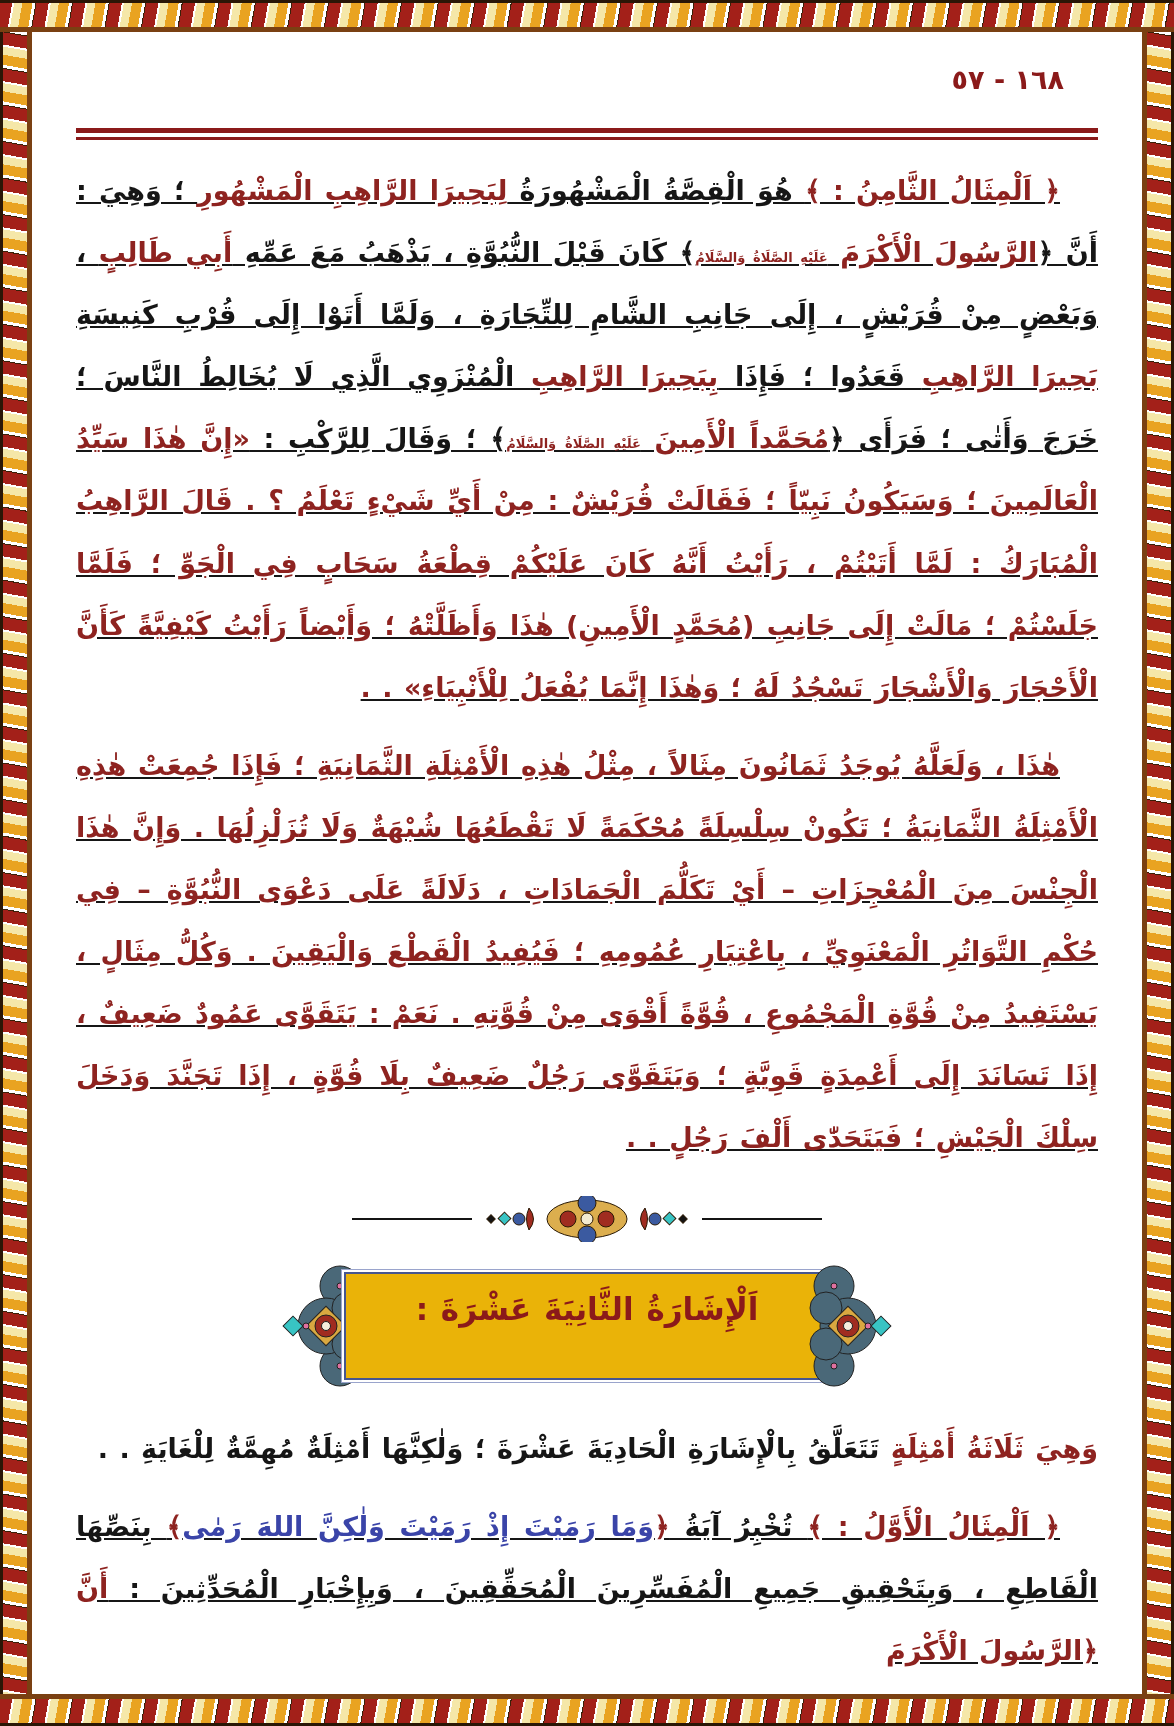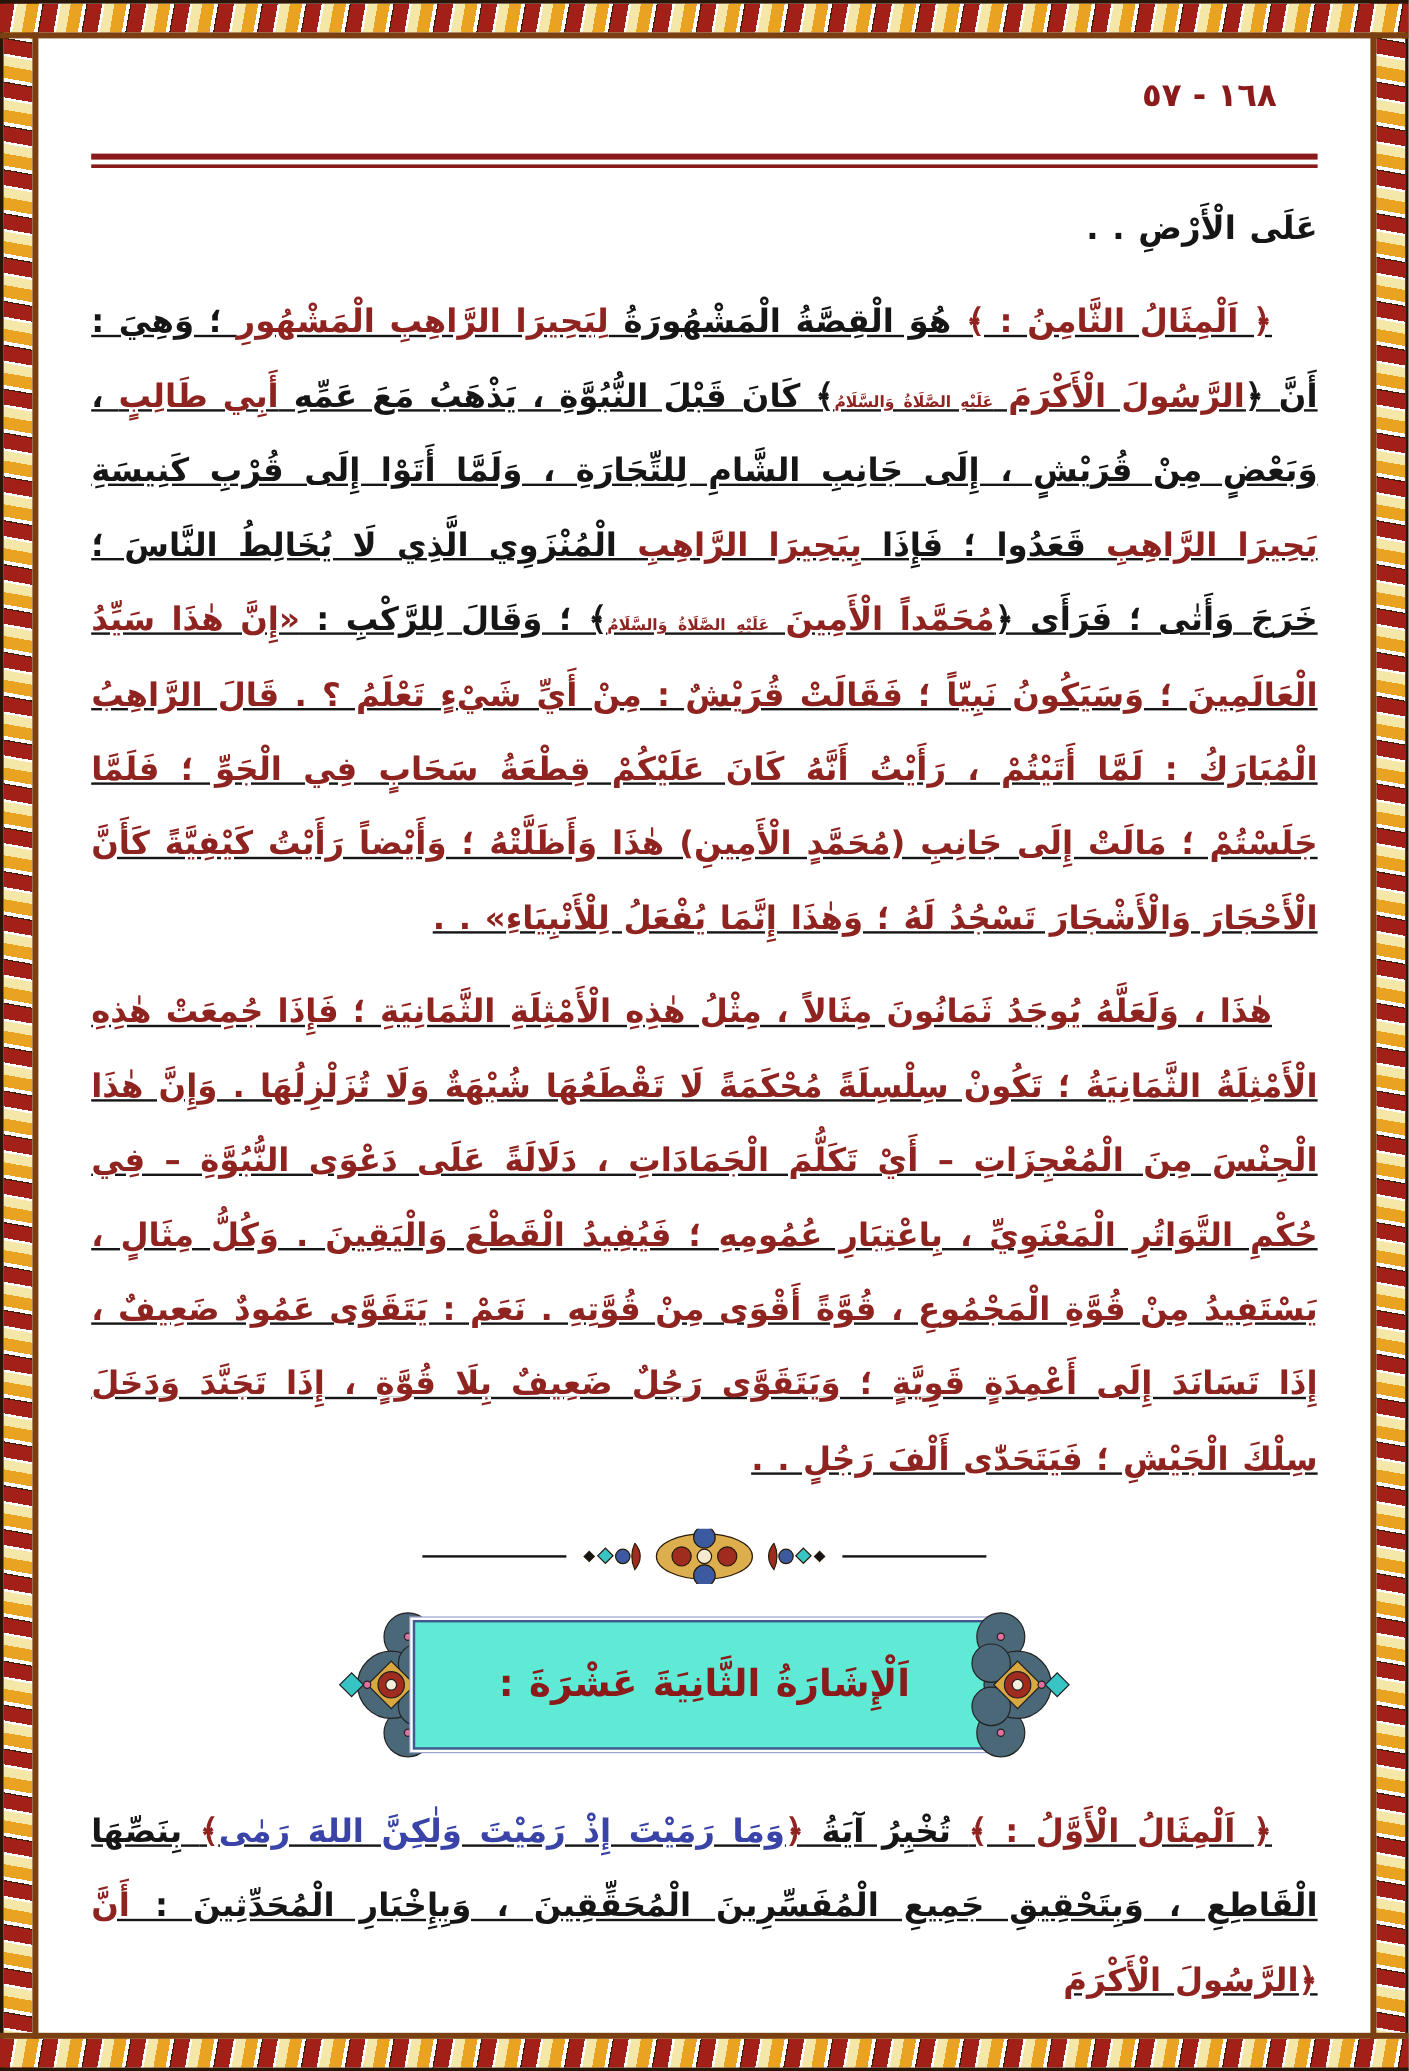--- a/index.html
+++ b/index.html
@@ -41,24 +41,24 @@
   .run.red{color:var(--accent-red,#8e2320);}
   .run.blue{color:var(--quran-blue,#3a44a8);}
   .run.sm{font-size:13px;letter-spacing:-0.5px;}
 
   
   .divider{display:flex;align-items:center;width:470px;margin:26px auto 22px;}
   .dline{flex:1;height:2px;background:#141414;}
 
   
   .section-box{position:relative;width:570px;margin:0 auto 30px;height:124px;}
-  .box-inner{position:absolute;left:42px;right:42px;top:8px;bottom:8px;background:#5eead4;
+  .box-inner{position:absolute;left:42px;right:42px;top:8px;bottom:8px;background:#eab308;
     border:2px solid var(--box-navy,#46568f);
     box-shadow:0 0 0 2px #fff,0 0 0 3px #9aa4cc;
-    display:flex;align-items:center;justify-content:center;}
+    display:flex;align-items:flex-start;justify-content:center;}
   .box-title{font-size:31px;font-weight:bold;color:var(--rule-red,#8b1a1a);}
   .orn{position:absolute;top:50%;}
   .orn.l{left:-26px;transform:translateY(-50%);}
   .orn.r{right:-26px;transform:translateY(-50%) scaleX(-1);}
 </style>
 </head>
 <body>
 
 <div class="page" lang="ar">
   <div class="frame v left"></div>
@@ -66,21 +66,20 @@
   <div class="frame h top"></div>
   <div class="frame h bottom"></div>
 
   <div class="content">
     <div class="header">
       <div class="page-number">١٦٨ - ٥٧</div>
     </div>
     <div class="rule"></div>
 
     <div class="body-text">
-      <p class="para"><span class="run black">عَلَى الْأَرْضِ . .</span></p>
       <p class="para indent"><span class="run red">﴿ اَلْمِثَالُ الثَّامِنُ : ﴾</span><span class="run black"> هُوَ الْقِصَّةُ الْمَشْهُورَةُ </span><span class="run red">لِبَحِيرَا الرَّاهِبِ الْمَشْهُورِ</span><span class="run black"> ؛ وَهِيَ : أَنَّ ﴿</span><span class="run red">الرَّسُولَ الْأَكْرَمَ </span><span class="run red sm">عَلَيْهِ الصَّلَاةُ وَالسَّلَامُ</span><span class="run black">﴾ كَانَ قَبْلَ النُّبُوَّةِ ، يَذْهَبُ مَعَ عَمِّهِ </span><span class="run red">أَبِي طَالِبٍ</span><span class="run black"> ، وَبَعْضٍ مِنْ قُرَيْشٍ ، إِلَى جَانِبِ الشَّامِ لِلتِّجَارَةِ ، وَلَمَّا أَتَوْا إِلَى قُرْبِ كَنِيسَةِ </span><span class="run red">بَحِيرَا الرَّاهِبِ</span><span class="run black"> قَعَدُوا ؛ فَإِذَا </span><span class="run red">بِبَحِيرَا الرَّاهِبِ</span><span class="run black"> الْمُنْزَوِي الَّذِي لَا يُخَالِطُ النَّاسَ ؛ خَرَجَ وَأَتٰى ؛ فَرَأَى ﴿</span><span class="run red">مُحَمَّداً الْأَمِينَ </span><span class="run red sm">عَلَيْهِ الصَّلَاةُ وَالسَّلَامُ</span><span class="run black">﴾ ؛ وَقَالَ لِلرَّكْبِ : </span><span class="run red">«إِنَّ هٰذَا سَيِّدُ الْعَالَمِينَ ؛ وَسَيَكُونُ نَبِيّاً ؛ فَقَالَتْ قُرَيْشٌ : مِنْ أَيِّ شَيْءٍ تَعْلَمُ ؟ . قَالَ الرَّاهِبُ الْمُبَارَكُ : لَمَّا أَتَيْتُمْ ، رَأَيْتُ أَنَّهُ كَانَ عَلَيْكُمْ قِطْعَةُ سَحَابٍ فِي الْجَوِّ ؛ فَلَمَّا جَلَسْتُمْ ؛ مَالَتْ إِلَى جَانِبِ (مُحَمَّدٍ الْأَمِينِ) هٰذَا وَأَظَلَّتْهُ ؛ وَأَيْضاً رَأَيْتُ كَيْفِيَّةً كَأَنَّ الْأَحْجَارَ وَالْأَشْجَارَ تَسْجُدُ لَهُ ؛ وَهٰذَا إِنَّمَا يُفْعَلُ لِلْأَنْبِيَاءِ» . .</span></p>
       <p class="para indent"><span class="run red">هٰذَا ، وَلَعَلَّهُ يُوجَدُ ثَمَانُونَ مِثَالاً ، مِثْلُ هٰذِهِ الْأَمْثِلَةِ الثَّمَانِيَةِ ؛ فَإِذَا جُمِعَتْ هٰذِهِ الْأَمْثِلَةُ الثَّمَانِيَةُ ؛ تَكُونْ سِلْسِلَةً مُحْكَمَةً لَا تَقْطَعُهَا شُبْهَةٌ وَلَا تُزَلْزِلُهَا . وَإِنَّ هٰذَا الْجِنْسَ مِنَ الْمُعْجِزَاتِ – أَيْ تَكَلُّمَ الْجَمَادَاتِ ، دَلَالَةً عَلَى دَعْوَى النُّبُوَّةِ – فِي حُكْمِ التَّوَاتُرِ الْمَعْنَوِيِّ ، بِاعْتِبَارِ عُمُومِهِ ؛ فَيُفِيدُ الْقَطْعَ وَالْيَقِينَ . وَكُلُّ مِثَالٍ ، يَسْتَفِيدُ مِنْ قُوَّةِ الْمَجْمُوعِ ، قُوَّةً أَقْوَى مِنْ قُوَّتِهِ . نَعَمْ : يَتَقَوَّى عَمُودٌ ضَعِيفٌ ، إِذَا تَسَانَدَ إِلَى أَعْمِدَةٍ قَوِيَّةٍ ؛ وَيَتَقَوَّى رَجُلٌ ضَعِيفٌ بِلَا قُوَّةٍ ، إِذَا تَجَنَّدَ وَدَخَلَ سِلْكَ الْجَيْشِ ؛ فَيَتَحَدّٰى أَلْفَ رَجُلٍ . .</span></p>
 
       <div class="divider">
         <span class="dline"></span>
         <svg width="230" height="46" viewBox="0 0 230 46">
           <g stroke="#2a1a06" stroke-width="1">
             <rect x="16" y="20" width="6" height="6" fill="#141414" transform="rotate(45 19 23)"></rect>
             <rect x="28" y="18" width="9" height="9" fill="#38c4c4" transform="rotate(45 32.5 22.5)"></rect>
             <circle cx="47" cy="23" r="6" fill="#3b5aa0"></circle>
@@ -131,16 +130,17 @@
             <circle cx="50" cy="66" r="11" fill="#a02c20"></circle>
             <circle cx="50" cy="66" r="4.5" fill="#f6eedd"></circle>
             <rect x="10" y="59" width="14" height="14" fill="#38c4c4" transform="rotate(45 17 66)"></rect>
             <circle cx="64" cy="26" r="3" fill="#e070a0"></circle>
             <circle cx="64" cy="106" r="3" fill="#e070a0"></circle>
             <circle cx="30" cy="66" r="3" fill="#e070a0"></circle>
           </g>
         </svg>
       </div>
 
+      <p class="para"><span class="run red">وَهِيَ ثَلَاثَةُ أَمْثِلَةٍ</span><span class="run black"> تَتَعَلَّقُ بِالْإِشَارَةِ الْحَادِيَةَ عَشْرَةَ ؛ وَلٰكِنَّهَا أَمْثِلَةٌ مُهِمَّةٌ لِلْغَايَةِ . .</span></p>
       <p class="para indent"><span class="run red">﴿ اَلْمِثَالُ الْأَوَّلُ : ﴾</span><span class="run black"> تُخْبِرُ آيَةُ </span><span class="run red">﴿</span><span class="run blue">وَمَا رَمَيْتَ إِذْ رَمَيْتَ وَلٰكِنَّ اللهَ رَمٰى</span><span class="run red">﴾</span><span class="run black"> بِنَصِّهَا الْقَاطِعِ ، وَبِتَحْقِيقِ جَمِيعِ الْمُفَسِّرِينَ الْمُحَقِّقِينَ ، وَبِإِخْبَارِ الْمُحَدِّثِينَ : </span><span class="run red">أَنَّ ﴿الرَّسُولَ الْأَكْرَمَ</span></p>
     </div>
   </div>
 </div>
 
 </body></html>

